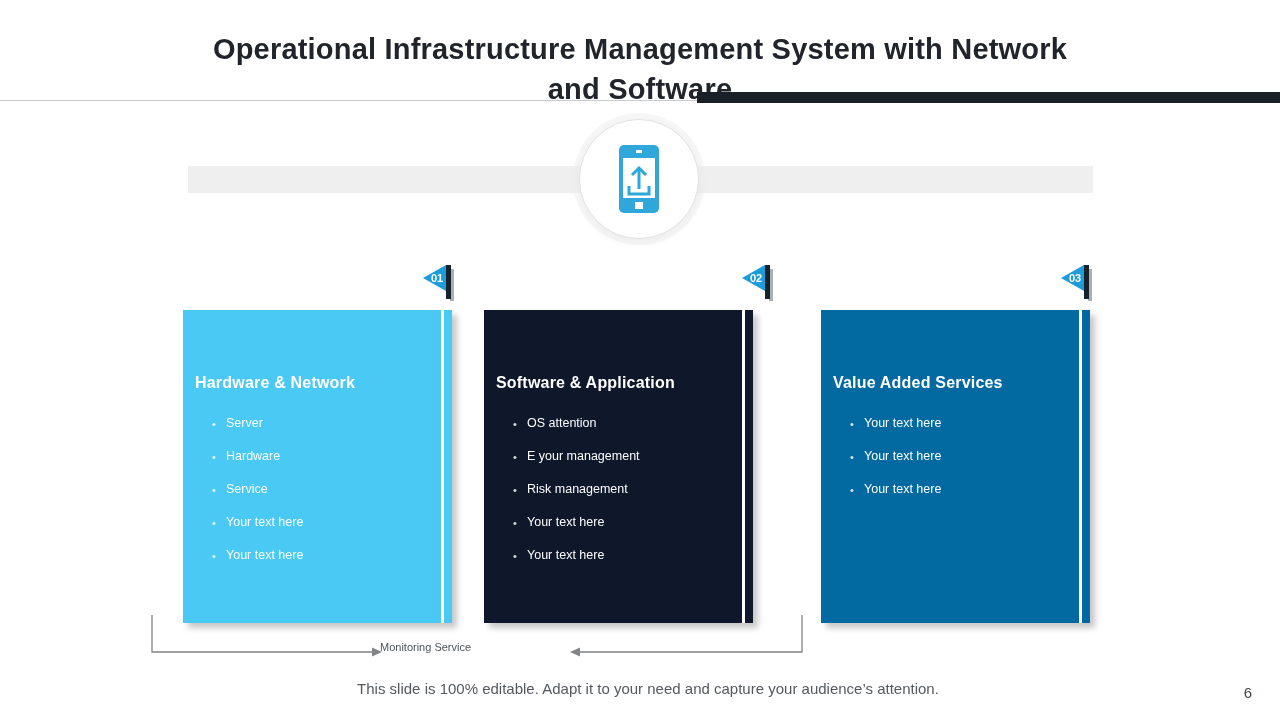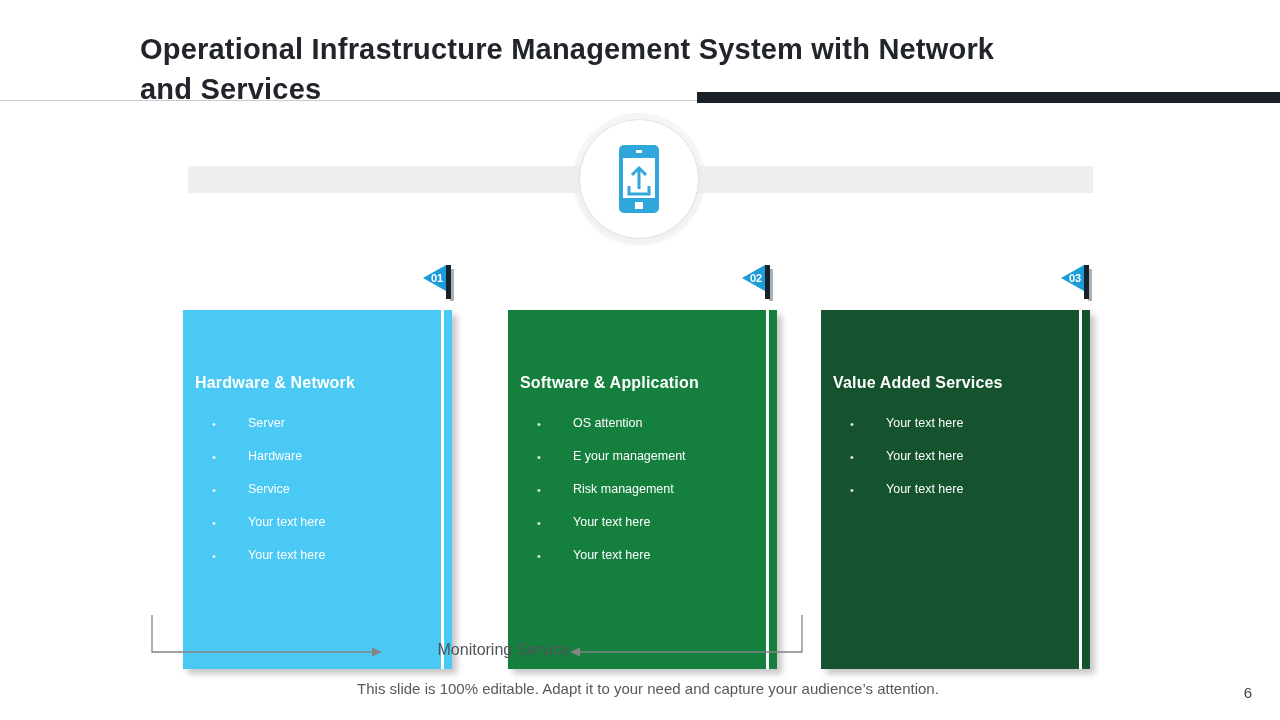--- a/index.html
+++ b/index.html
@@ -4,80 +4,80 @@
 <style>
   html,body { margin:0; padding:0; background:#fff; }
   .slide {
     position:relative; width:1280px; height:720px; background:#ffffff;
     overflow:hidden; font-family:"Liberation Sans", sans-serif;
   }
 
   
   .title {
     position:absolute; top:10px; left:140px; width:1000px;
-    text-align:left; font-size:29px; font-weight:700; color:#21252B;
+    text-align:center; font-size:29px; font-weight:700; color:#21252B;
     line-height:1.38; letter-spacing:0.2px;
   }
   .title span { display:block; }
 
   
   .divider { position:absolute; top:100px; left:0; width:1280px; height:1px; background:#C9CBCD; }
   .divider-dark { position:absolute; top:92px; left:697px; width:583px; height:11px; }
 
   
   .band { position:absolute; top:166px; left:188px; width:905px; height:27px; background:#EFEFEF; }
   .circle {
     position:absolute; top:119px; left:579px; width:118px; height:118px;
     border-radius:50%; background:#fff; border:1px solid #E2E2E2;
     box-shadow:0 0 0 6px rgba(238,238,238,0.55), 0 3px 8px rgba(0,0,0,0.08);
     display:flex; align-items:center; justify-content:center;
   }
 
   
   .card {
-    position:absolute; top:310px; width:269px; height:359px;
+    position:absolute; top:310px; width:269px; height:313px;
     box-shadow:5px 5px 6px rgba(0,0,0,0.22);
   }
   .card-stripe { position:absolute; top:0; bottom:0; right:8px; width:3px; background:#ffffff; }
   .card h3 { margin:0; padding:64px 14px 0 12px; color:#fff; font-size:16px; font-weight:700; letter-spacing:0.2px; }
   .card ul { list-style:none; margin:22px 0 0 0; padding:0; }
   .card li {
-    position:relative; padding-left:65px; margin-bottom:15px;
+    position:relative; padding-left:43px; margin-bottom:15px;
     color:#FDFEFF; font-size:12.5px; line-height:18px;
   }
   .card li::before {
     content:"\2022"; position:absolute; left:29px; top:1px;
     font-size:11px; color:rgba(255,255,255,0.85);
   }
 
   
   .flag { position:absolute; top:263px; width:36px; height:40px; }
   .flag text { font-family:"Liberation Sans", sans-serif; font-size:11px; font-weight:bold; }
 
   
   .bracket { position:absolute; left:140px; top:606px; }
   .monitor-label {
-    position:absolute; left:380px; top:641px; width:190px; text-align:right;
-    font-size:16px; color:#4F5459;
+    position:absolute; left:380px; top:641px; width:190px; text-align:left;
+    font-size:11px; color:#4F5459;
   }
 
   .footer {
     position:absolute; top:680px; left:8px; width:1280px; text-align:center;
     font-size:15px; color:#55595E;
   }
   .page-num { position:absolute; top:684px; right:28px; font-size:15px; color:#3F444A; }
 </style>
 </head>
 <body>
 
 <div class="slide">
 
   <h1 class="title">
     <span>Operational Infrastructure Management System with Network</span>
-    <span>and Services</span>
+    <span>and Software</span>
   </h1>
 
   <div class="divider"></div>
   <div class="divider-dark" style="background-color: rgb(26, 32, 39);"></div>
 
   <div class="band"></div>
 
   <div class="circle">
     <svg width="46" height="70" viewBox="0 0 46 70">
       <rect x="3" y="1" width="40" height="68" rx="5" style="fill: rgb(47, 167, 219);"></rect>
@@ -116,33 +116,33 @@
     <h3>Hardware &amp; Network</h3>
     <ul>
       <li>Server</li>
       <li>Hardware</li>
       <li>Service</li>
       <li>Your text here</li>
       <li>Your text here</li>
     </ul>
   </div>
 
-  <div class="card" style="left: 508px; background-color: #15803d;">
+  <div class="card" style="left: 484px; background-color: #0f172a;">
     <div class="card-stripe"></div>
     <h3>Software &amp; Application</h3>
     <ul>
       <li>OS attention</li>
       <li>E your management</li>
       <li>Risk management</li>
       <li>Your text here</li>
       <li>Your text here</li>
     </ul>
   </div>
 
-  <div class="card" style="left: 821px; background-color: #14532d;">
+  <div class="card" style="left: 821px; background-color: #0369a1;">
     <div class="card-stripe"></div>
     <h3>Value Added Services</h3>
     <ul>
       <li>Your text here</li>
       <li>Your text here</li>
       <li>Your text here</li>
     </ul>
   </div>
 
   <svg class="bracket" width="680" height="56" viewBox="0 0 680 56">

